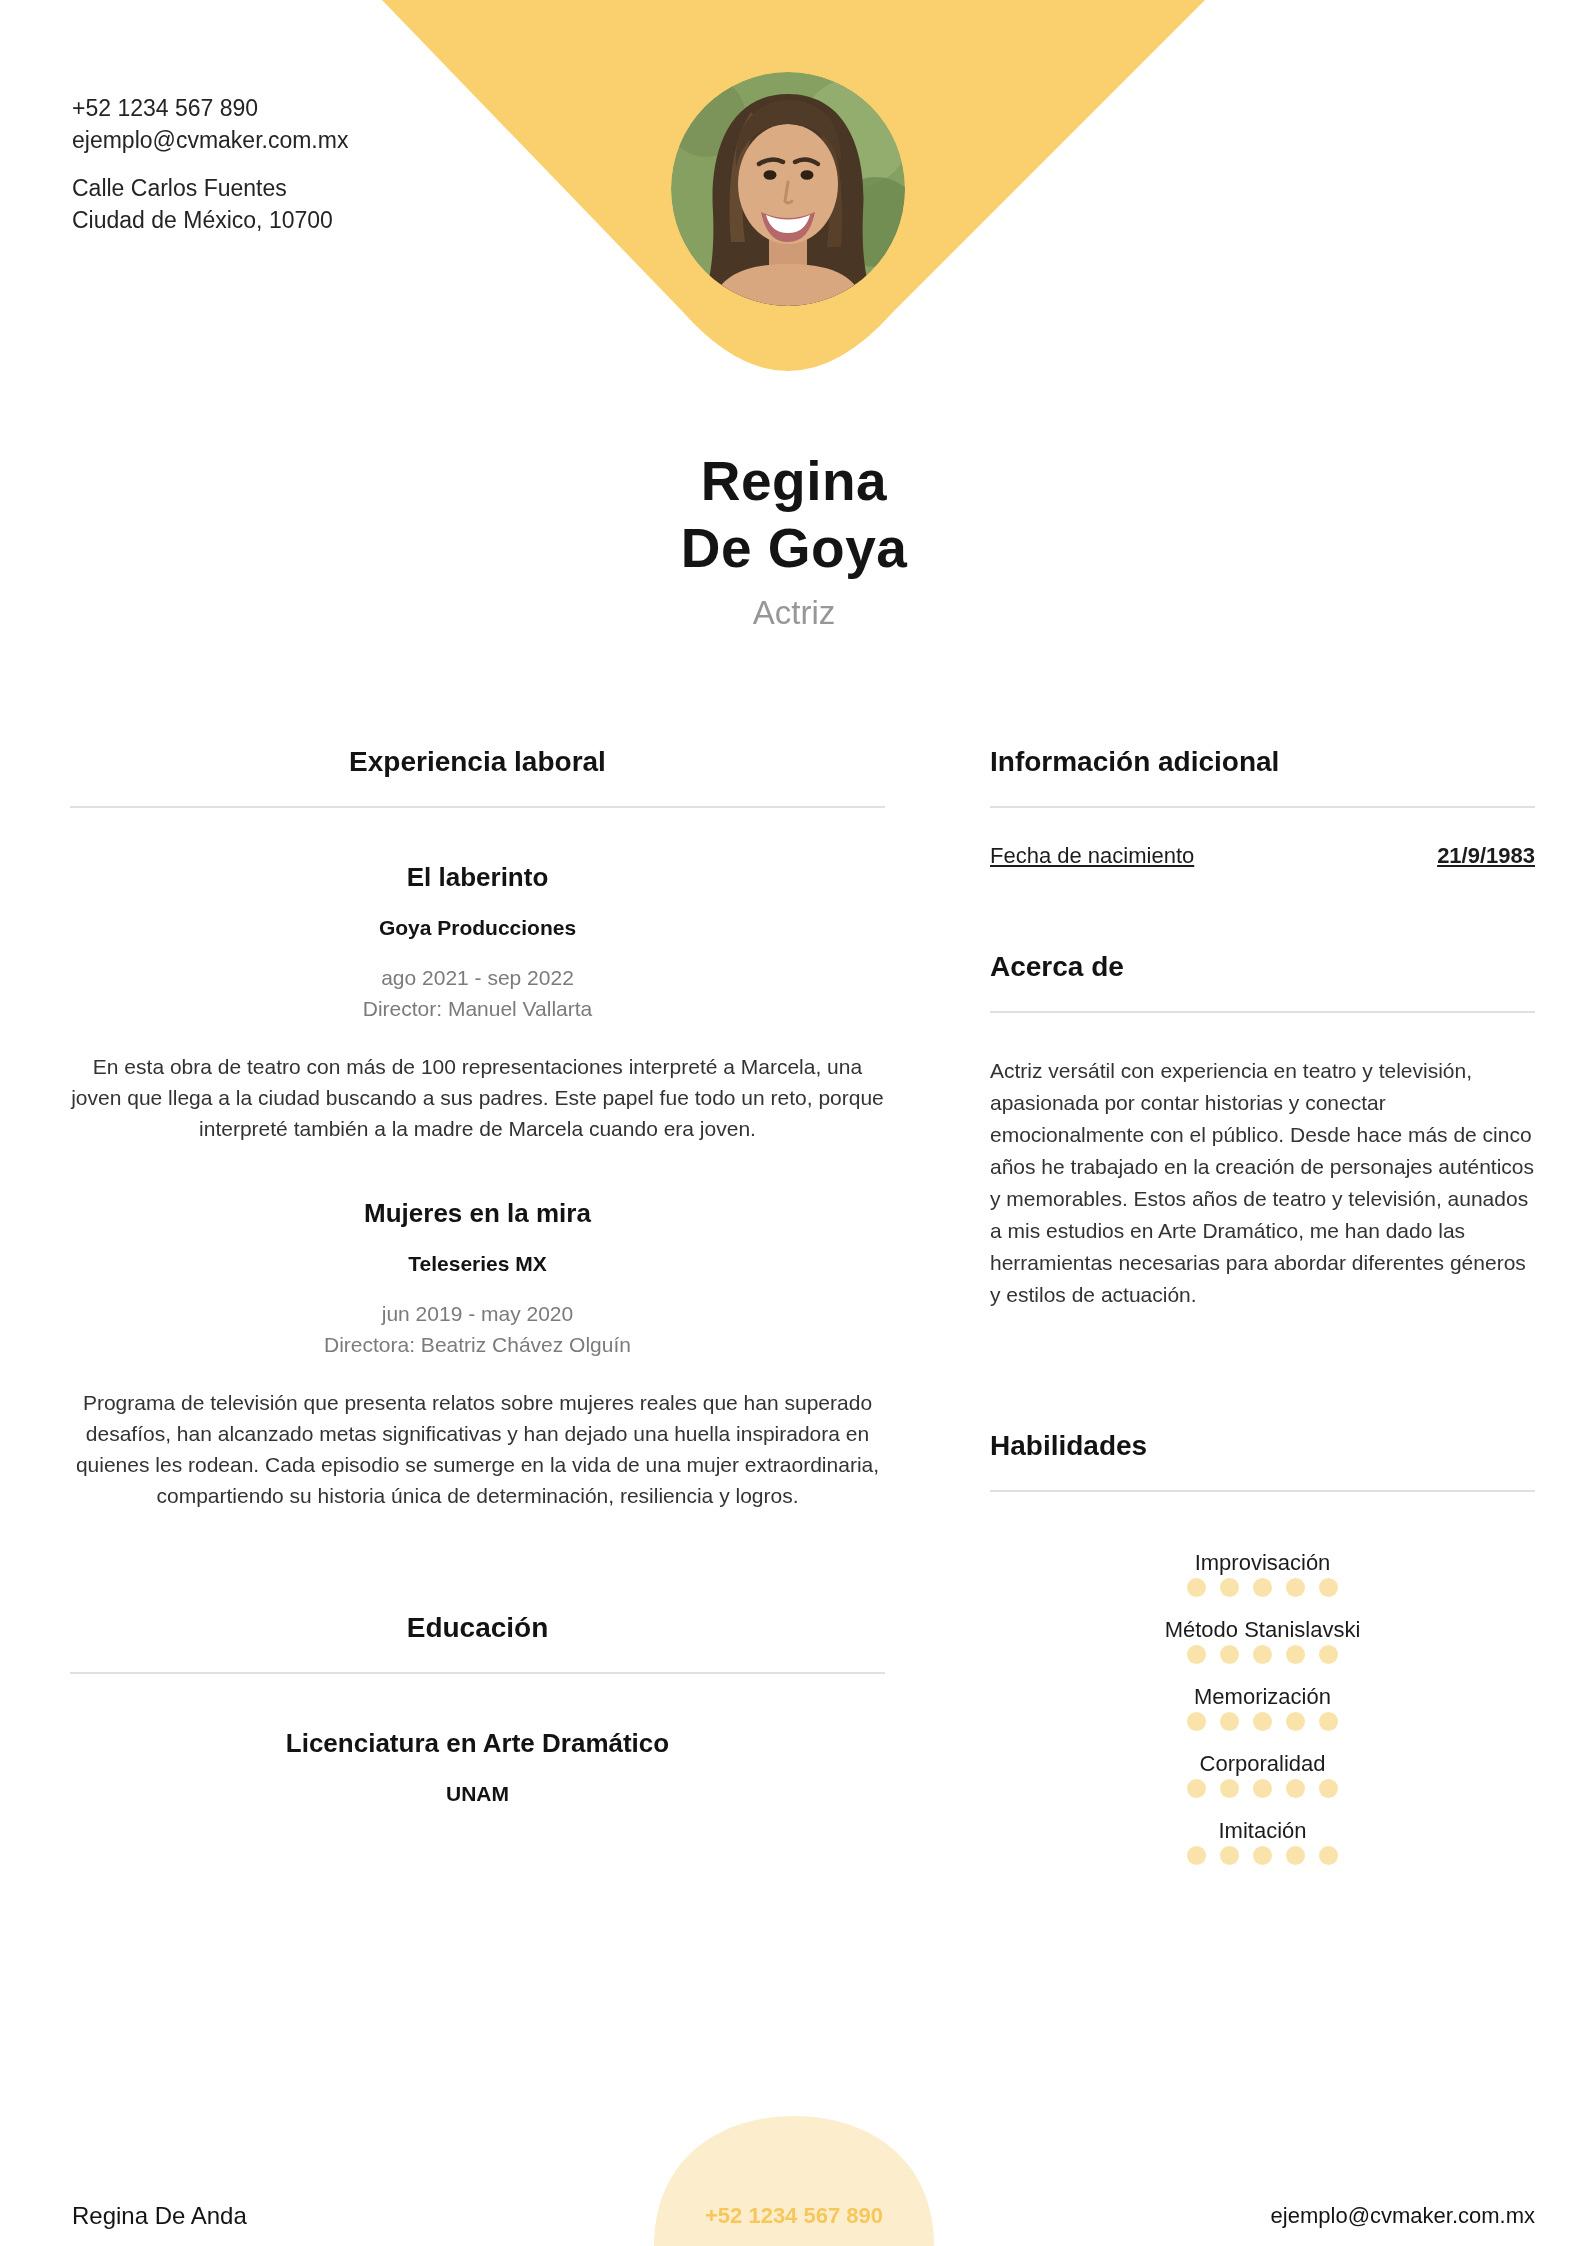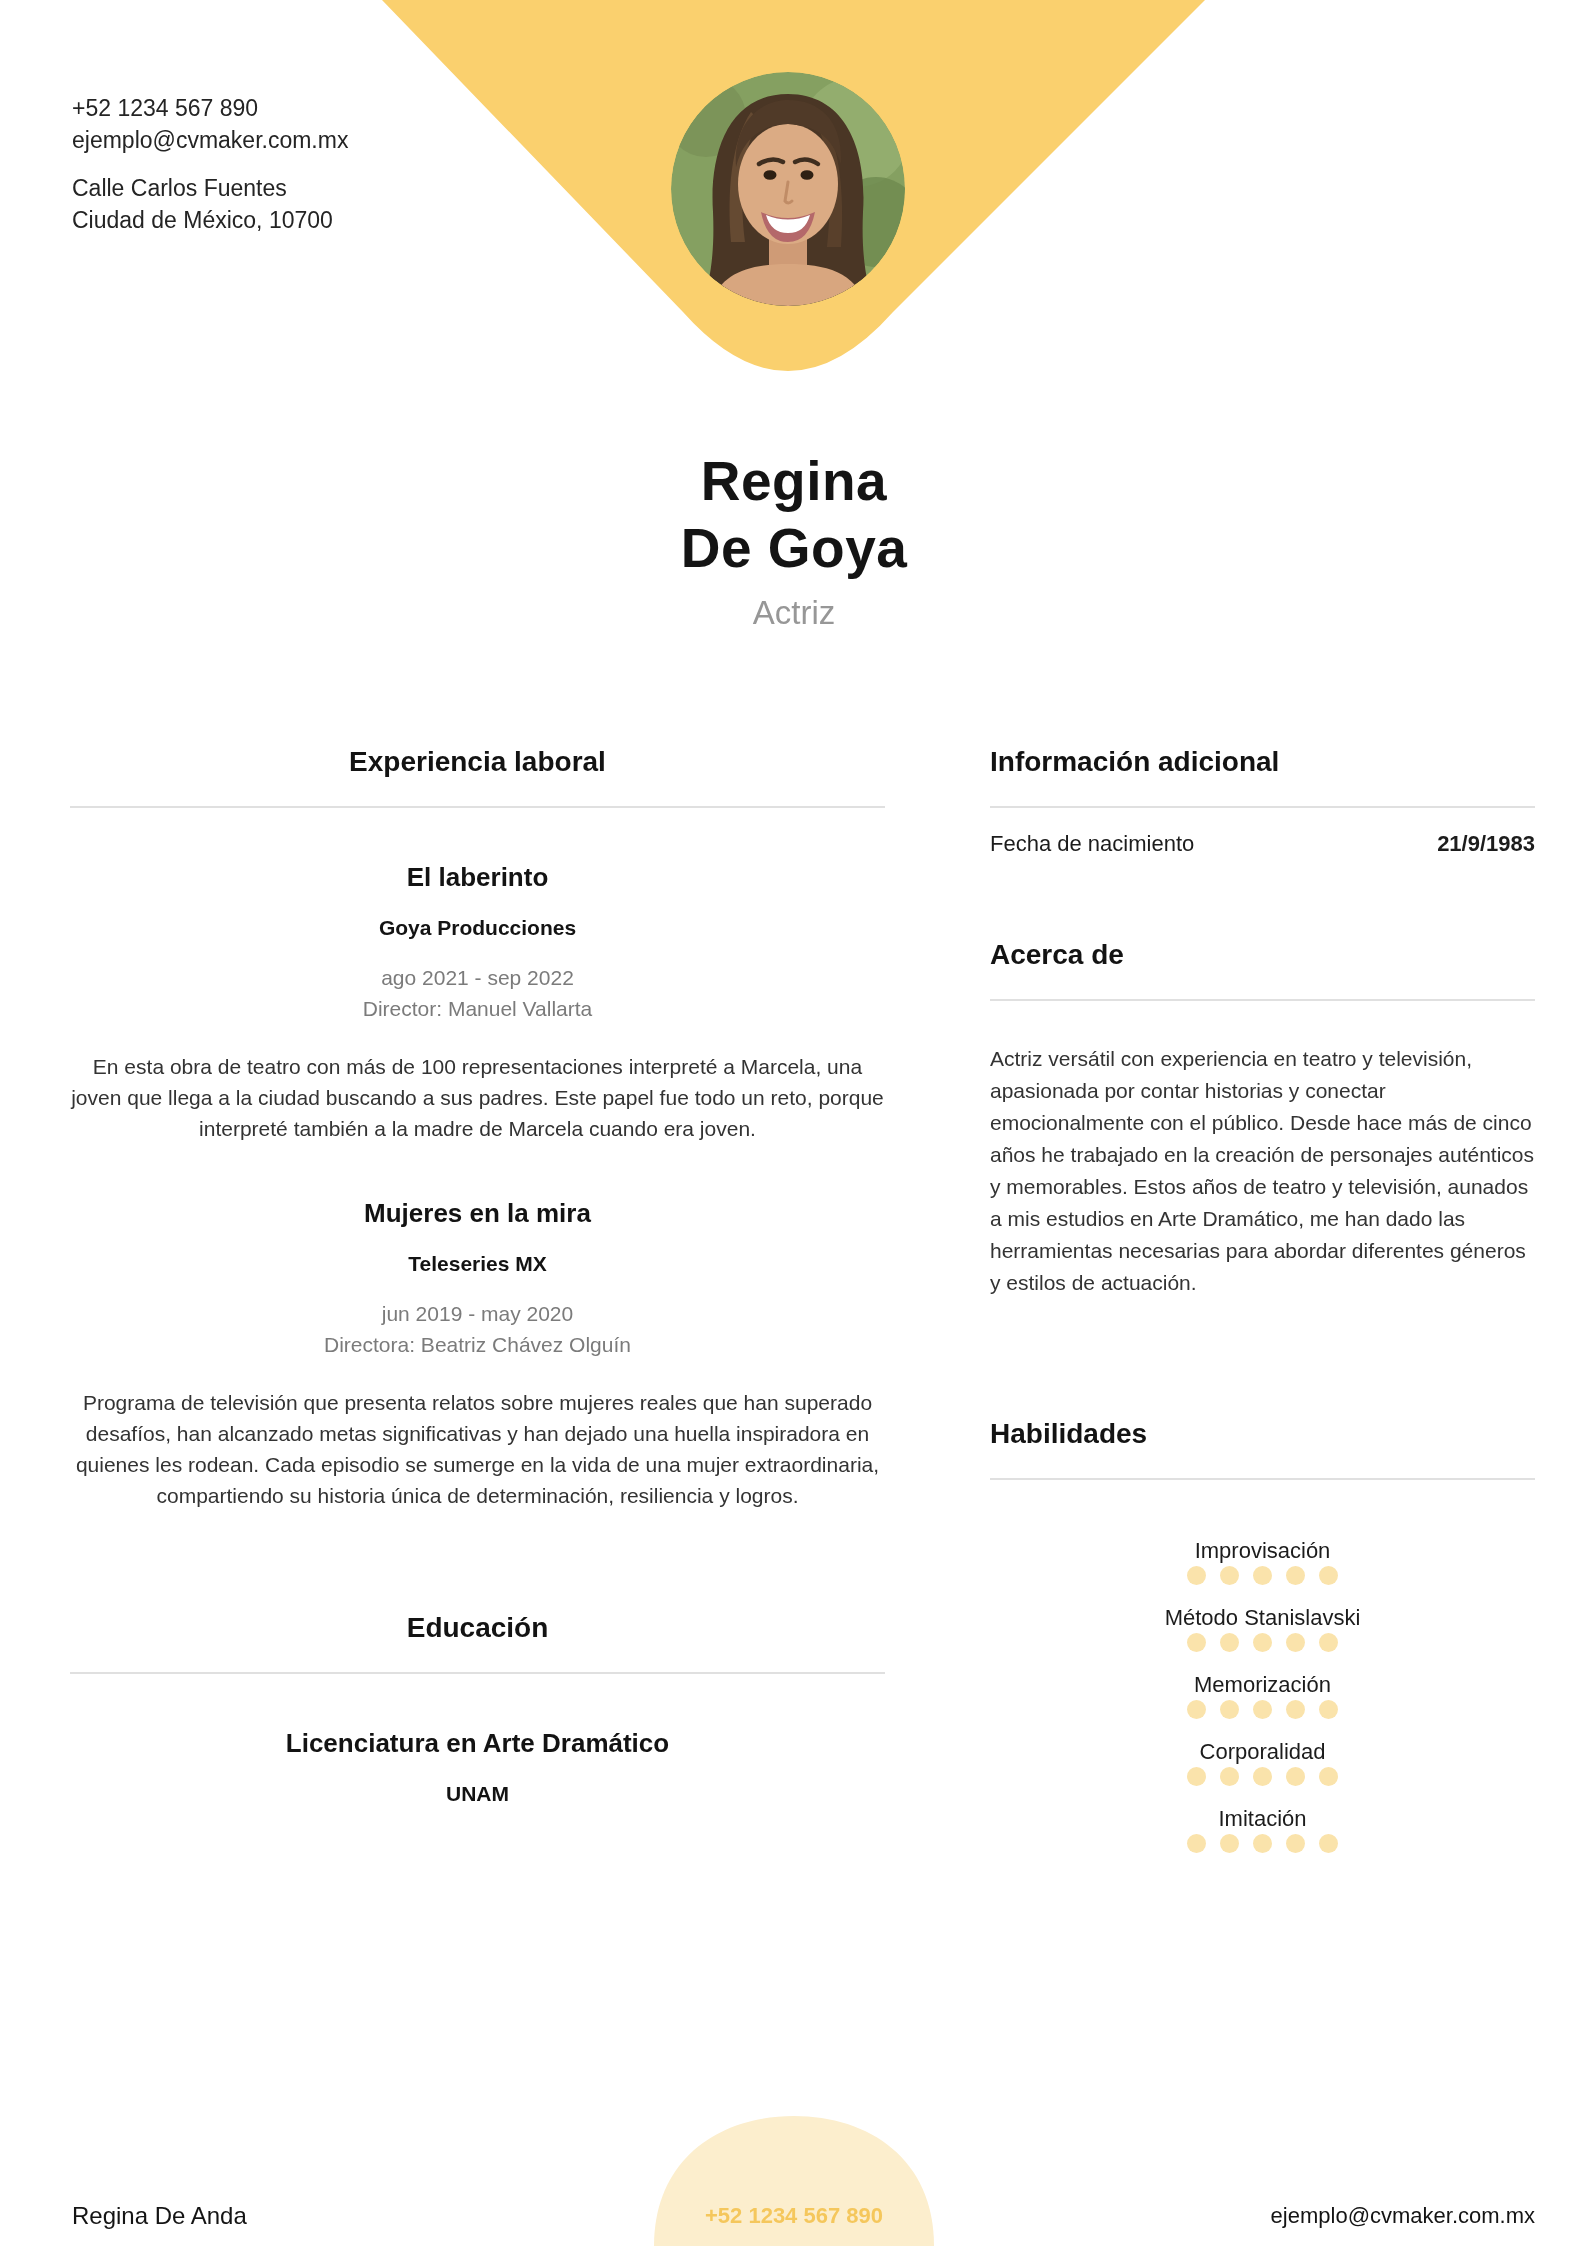--- a/index.html
+++ b/index.html
@@ -42,21 +42,21 @@
   
   .exp-item{ margin-top:53px; }
   .exp-title{ margin:0; font-size:26px; line-height:32px; font-weight:700; color:#131313; }
   .exp-employer{ margin-top:23px; font-size:21px; line-height:24px; font-weight:700; color:#131313; }
   .exp-meta{ margin-top:22px; font-size:21px; line-height:31px; color:#7b7b7b; }
   .exp-desc{ margin:27px 0 0 0; font-size:21px; line-height:31px; color:#333333; }
   .education-section{ margin-top:100px; }
   
   .info-row{
     display:flex; justify-content:space-between; align-items:flex-start;
-    margin-top:22px; font-size:22px; line-height:28px; color:#1c1c1c;
+    margin-top:34px; font-size:22px; line-height:28px; color:#1c1c1c;text-decoration:underline;
   }
   .info-value{ font-weight:700; }
   .about-section{ margin-top:80px; }
   .about-text{ margin:42px 0 0 0; font-size:21px; line-height:32px; color:#333333; }
   .skills-section{ margin-top:118px; }
   .skills-list{ margin-top:56px; }
   .skill-row{ display:flex; justify-content:space-between; align-items:center;flex-direction:column; }
   .skill-row + .skill-row{ margin-top:18px;text-align:center; }
   .skill-name{ font-size:22px; line-height:30px; color:#1c1c1c; }
   .dots{ display:flex; gap:14px; }

